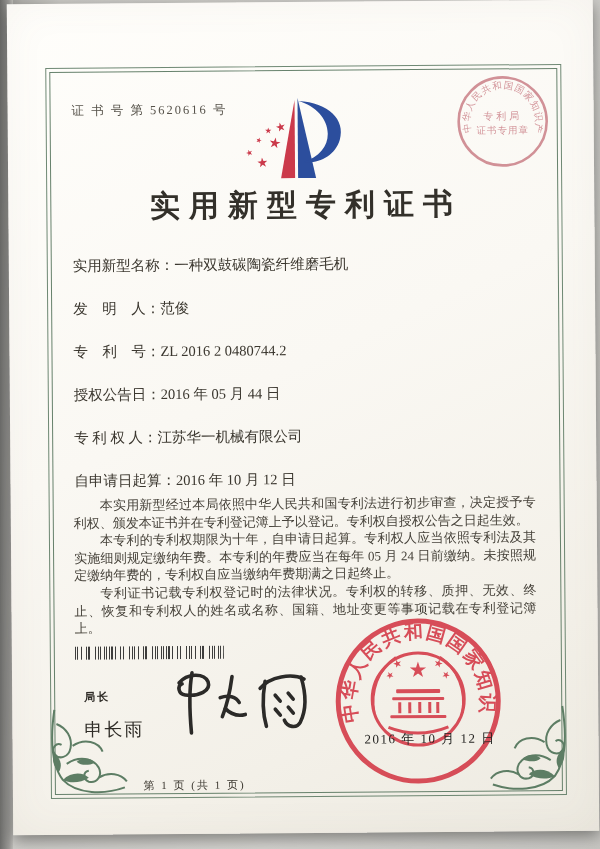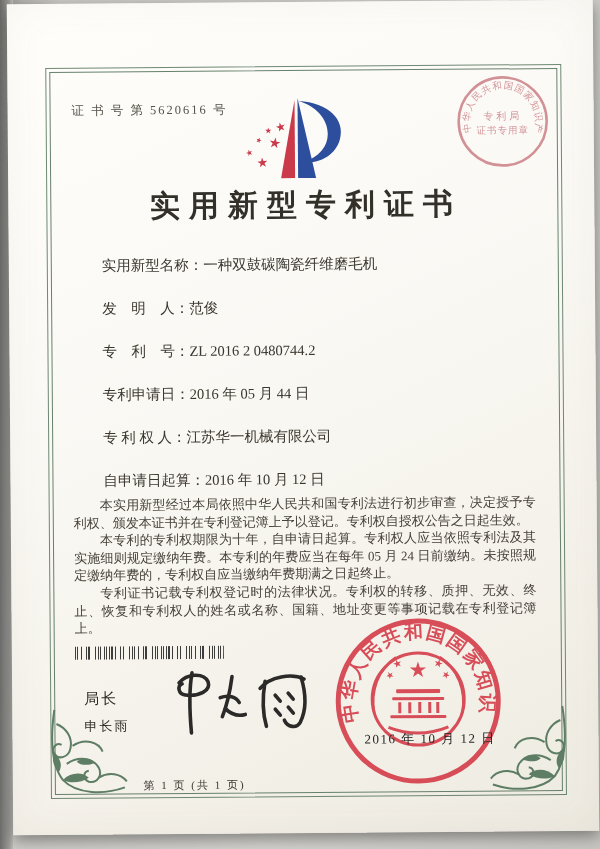--- a/index.html
+++ b/index.html
@@ -18,31 +18,31 @@
   }
   .frame{position:absolute;left:38px;top:64px;right:32px;bottom:36px;
     border:1px solid rgba(86,116,93,.85);}
   .frame-inner{position:absolute;inset:3px;border:1.6px solid rgba(86,116,93,.9);}
   .cert-number{position:absolute;left:64px;top:99px;font-size:12.5px;letter-spacing:2px;color:#57534b;}
   .logo{position:absolute;left:228px;top:92px;width:124px;height:92px;}
   .title{position:absolute;left:0;top:183px;width:100%;text-align:center;
     font-size:30px;font-weight:600;letter-spacing:9px;padding-left:9px;box-sizing:border-box;color:#33302a;}
   .fields{position:absolute;left:64px;top:253px;right:60px;}
   .field-row{height:21px;margin-bottom:22px;font-size:14.5px;color:#3b372f;white-space:nowrap;}
-  .field-label{color:#3b372f;margin-left:29px;}
+  .field-label{color:#3b372f;}
   .field-value{color:#3b372f;}
   .body-text{position:absolute;left:63px;top:493px;width:462px;
     font-size:13px;line-height:17.6px;color:#46423a;text-align:justify;}
   .body-text p{margin:0;text-indent:2em;}
   .barcode{position:absolute;left:63px;top:643px;width:149px;height:13px;
     background-image:
       repeating-linear-gradient(90deg,#242424 0 1px,transparent 1px 2.2px,#242424 2.2px 3.6px,transparent 3.6px 6.4px,#242424 6.4px 7px,transparent 7px 8.8px,#242424 8.8px 9.4px,transparent 9.4px 11.4px);
     opacity:.88;}
-  .signer-title{position:absolute;left:72px;top:686px;font-size:15px;color:#2f2c27;letter-spacing:2px;}
-  .signer-name{position:absolute;left:72px;top:714px;font-size:13px;color:#2f2c27;letter-spacing:2px;}
+  .signer-title{position:absolute;left:72px;top:686px;font-size:11px;color:#2f2c27;letter-spacing:2px;font-weight:bold;}
+  .signer-name{position:absolute;left:72px;top:714px;font-size:18px;color:#2f2c27;letter-spacing:2px;}
   .signature{position:absolute;left:150px;top:662px;width:176px;height:78px;}
   .issuing-seal{position:absolute;left:318px;top:612px;width:176px;height:176px;opacity:.93;}
   .seal-date{position:absolute;left:352px;top:729px;font-size:13px;color:#201f1d;letter-spacing:1.5px;z-index:5;}
   .corner-seal{position:absolute;left:446px;top:72px;width:98px;height:98px;opacity:.62;}
   .footer{position:absolute;left:0;top:775px;width:62%;text-align:center;font-size:11px;
     letter-spacing:2px;color:#3d3931;}
   .ornament{position:absolute;width:108px;height:110px;z-index:3;}
   .ornament.bl{left:30px;top:688px;}
   .ornament.br{right:24px;top:688px;transform:scaleX(-1);}
 </style>
@@ -87,21 +87,21 @@
     <div class="field-row">
       <span class="field-label">实用新型名称：</span><span class="field-value">一种双鼓碳陶瓷纤维磨毛机</span>
     </div>
     <div class="field-row">
       <span class="field-label">发　明　人：</span><span class="field-value">范俊</span>
     </div>
     <div class="field-row">
       <span class="field-label">专　利　号：</span><span class="field-value">ZL 2016 2 0480744.2</span>
     </div>
     <div class="field-row">
-      <span class="field-label">专利申请日：</span><span class="field-value">2016 年 05 月 44 日</span>
+      <span class="field-label">授权公告日：</span><span class="field-value">2016 年 05 月 44 日</span>
     </div>
     <div class="field-row">
       <span class="field-label">专 利 权 人：</span><span class="field-value">江苏华一机械有限公司</span>
     </div>
     <div class="field-row">
       <span class="field-label">自申请日起算：</span><span class="field-value">2016 年 10 月 12 日</span>
     </div>
   </div>
 
   <div class="body-text">

